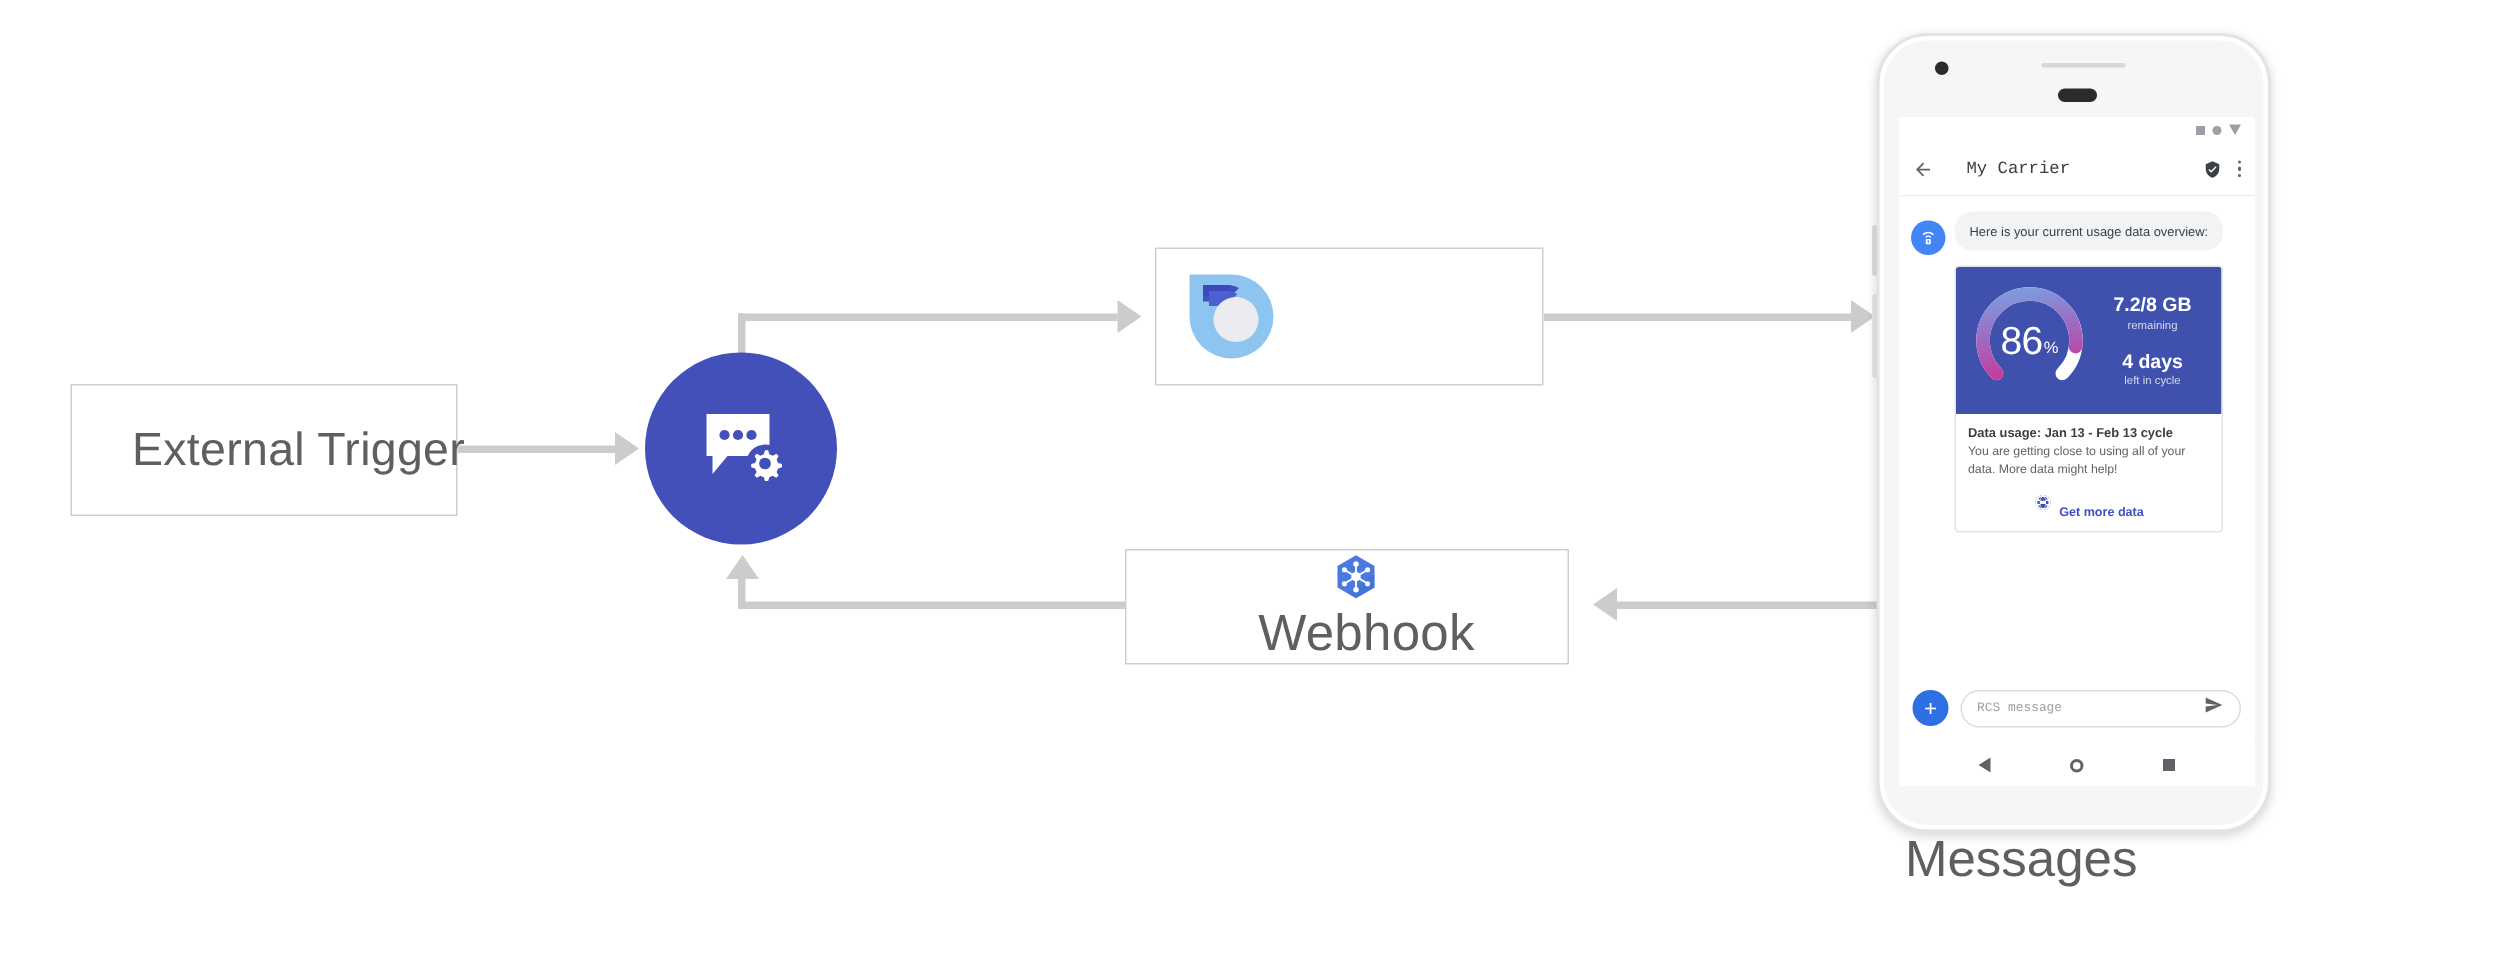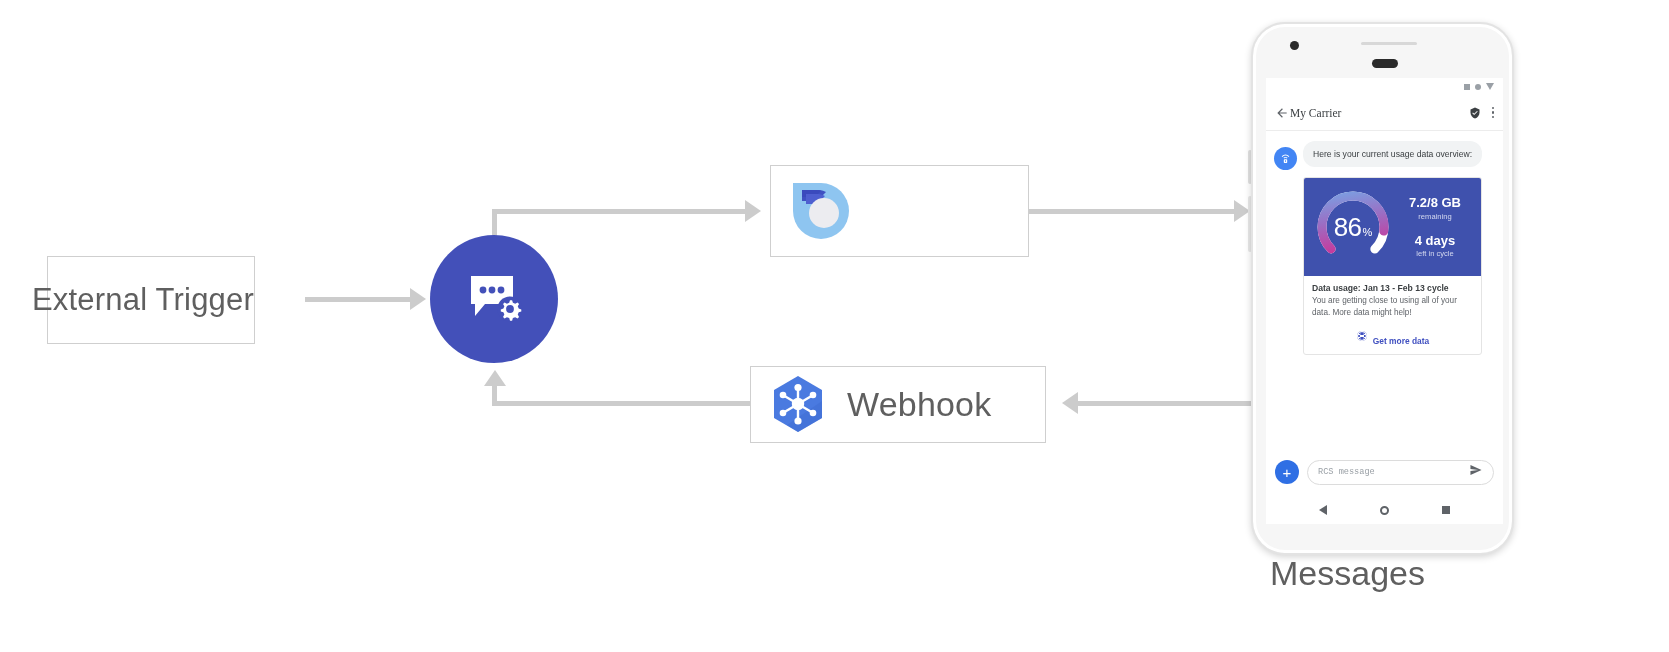--- a/index.html
+++ b/index.html
@@ -35,23 +35,23 @@
     font-weight: 300;
     color: #5f5f5f;
     letter-spacing: .2px;
     white-space: nowrap;
   }
 
   
   #external-trigger {
     left: 47px;
     top: 256px;
-    width: 208px;
+    width: 258px;
     height: 88px;
-    justify-content: flex-end;
+    justify-content: flex-start;
     padding-left: 40px;
   }
   #external-trigger .node-label-lite { font-size: 31px; }
 
   
   #rbm-api-box {
     left: 770px;
     top: 165px;
     width: 259px;
     height: 92px;
@@ -59,20 +59,21 @@
   }
   #rbm-api-box .node-label-lite { font-size: 31px; margin-left: 14px; }
 
   
   #webhook-box {
     left: 750px;
     top: 366px;
     width: 296px;
     height: 77px;
     padding-left: 12px;
+    flex-direction: column;
   }
   #webhook-box .node-label-lite { font-size: 34px; margin-left: 14px; }
 
   
   #rbm-agent-node {
     position: absolute;
     left: 430px;
     top: 235px;
     width: 128px;
     height: 128px;
@@ -224,23 +225,23 @@
     display: flex;
     align-items: center;
     padding: 0 9px 0 9px;
     background: #ffffff;
     border-bottom: 1px solid #ececec;
     box-sizing: border-box;
   }
   #app-bar-title {
     font-size: 11.5px;
     color: #3c4043;
-    margin-left: 1px;
+    margin-left: 22px;
     flex: 1;
-    font-family: Liberation Serif, serif;
+    font-family: Liberation Mono, monospace;
   }
   .appbar-icon { display: flex; align-items: center; }
   .dots-v {
     display: flex;
     flex-direction: column;
     gap: 2px;
     align-items: center;
     margin-left: 11px;
   }
   .dots-v i { width: 2.5px; height: 2.5px; border-radius: 50%; background: #5f6368; display: block; }

